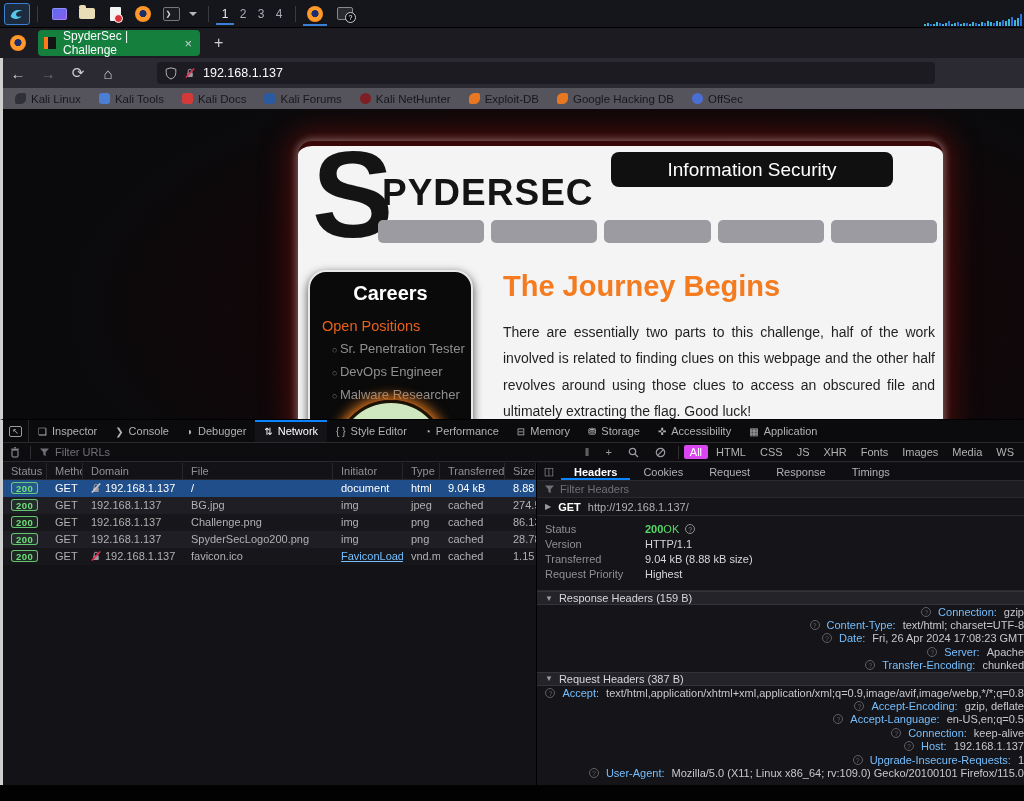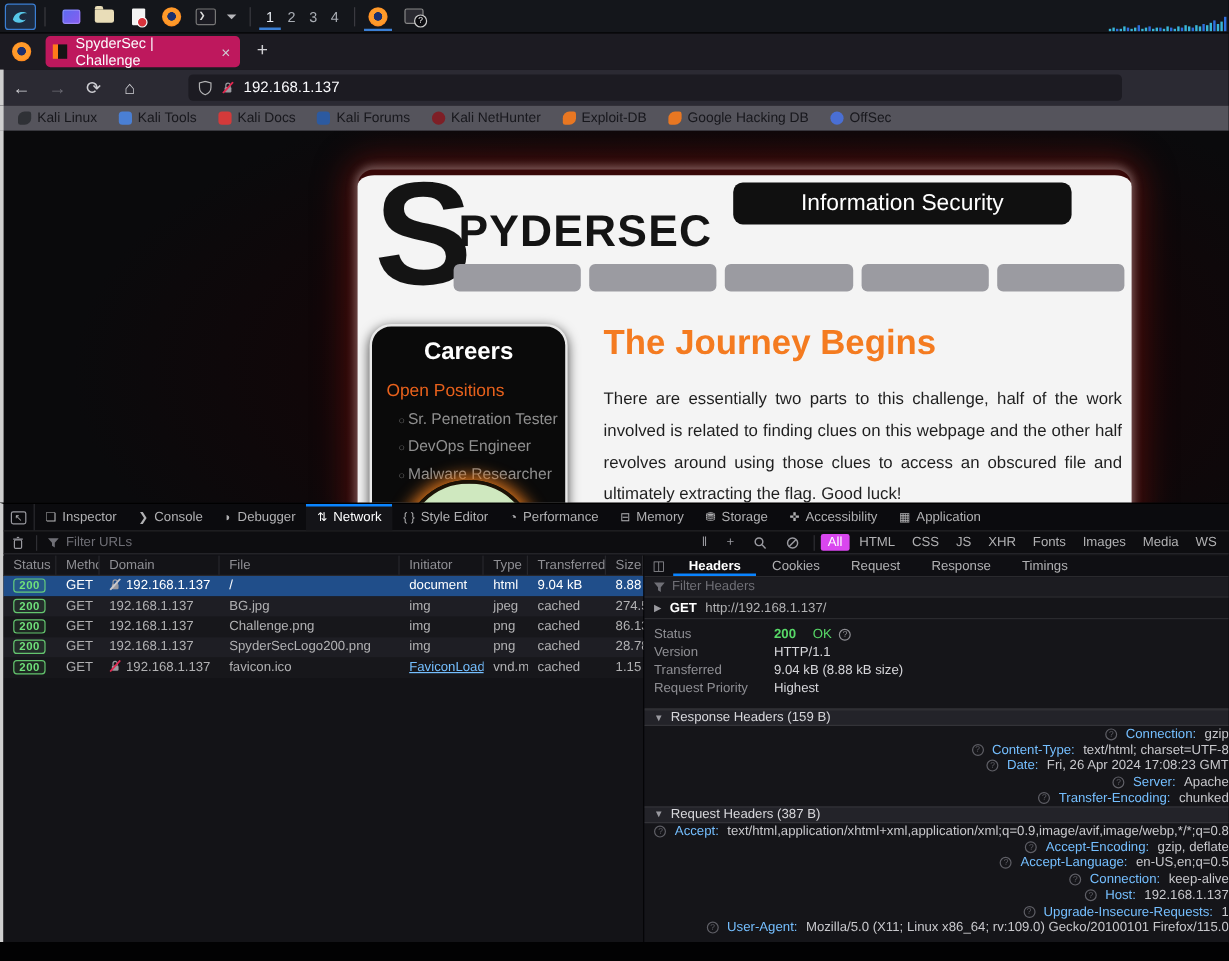--- a/index.html
+++ b/index.html
@@ -33,21 +33,21 @@
   .i-help { width:16px; height:13px; background:#2a2a31; border:1px solid #888; border-radius:2px; position:relative; }
   .i-help::after { content:"?"; position:absolute; right:-4px; bottom:-4px; width:9px; height:9px; border-radius:50%;
                    background:#0c0c10; border:1px solid #cfcfcf; color:#fff; font-size:7px; line-height:9px; text-align:center; }
   #monitor { margin-left:auto; margin-right:2px; height:100%; display:flex; align-items:flex-end; gap:1px; padding-bottom:1px; }
   #monitor i { display:block; width:2px; background:#39b6d8; }
   #monitor i:nth-child(3n) { background:#2f6fde; }
 
   
   #browser { position:absolute; top:28px; left:0; width:1024px; height:757px; }
   #tabbar { position:absolute; top:0; left:0; right:0; height:30px; background:#1c1b22; display:flex; align-items:center; }
-  .tab { margin-left:12px; width:162px; height:26px; background:#be185d; border-radius:4px; display:flex;
+  .tab { margin-left:12px; width:162px; height:26px; background:#15803d; border-radius:4px; display:flex;
          align-items:center; padding:0 6px; color:#fbfbfe; font-size:12px; }
   .fav { width:12px; height:12px; background:linear-gradient(90deg,#ff7a1a 0 35%, #141414 35% 100%); margin-right:7px; flex:none; }
   .tab-close { margin-left:auto; color:#cfcfd4; font-size:13px; padding:0 2px; }
   .newtab { color:#d0d0d4; font-size:16px; margin-left:14px; }
   #navbar { position:absolute; top:30px; left:0; right:0; height:30px; background:#2b2a33;
             border-left:3px solid #cfcfcf; display:flex; align-items:center; }
   .nav-ico { color:#cfcfd4; font-size:15px; width:30px; text-align:center; }
   .nav-ico.dim { color:#6c6b74; }
   #urlbar { margin-left:34px; width:778px; height:22px; background:#1c1b22; border-radius:4px;
             display:flex; align-items:center; padding:0 8px; }
@@ -125,21 +125,21 @@
                 display:flex; align-items:center; gap:6px; padding-left:8px; }
   #get-row { height:18px; display:flex; align-items:center; gap:7px; padding-left:8px; border-bottom:1px solid #2a2a2e; }
   #get-row .tri { color:#9a9aa0; font-size:8px; }
   #get-row .m { color:#fff; font-weight:bold; }
   #get-row .u { color:#b1b1b3; }
   #summary { padding:6px 0 8px 8px; border-bottom:1px solid #2a2a2e; }
   .srow { display:flex; line-height:15px; }
   .srow .lbl { width:100px; color:#8f8f94; flex:none; }
   .srow .val { color:#d7d7db; }
   .code { color:#58d968; font-weight:bold; }
-  .okt { color:#58d968; margin-left:14px; }
+  .okt { color:#58d968; margin-left:0; }
   .qm { display:inline-block; width:10px; height:10px; border:1px solid #8f8f94; border-radius:50%;
         font-size:7px; line-height:10px; text-align:center; color:#8f8f94; margin-left:6px; vertical-align:1px; }
   .sect { height:14px; background:#232329; border-top:1px solid #333338; border-bottom:1px solid #333338;
           display:flex; align-items:center; gap:6px; padding-left:8px; color:#d7d7db; }
   .sect .tri { font-size:8px; color:#9a9aa0; }
   .hitem { display:flex; align-items:center; gap:7px; padding-left:8px; height:13.4px; white-space:nowrap; overflow:hidden;justify-content:flex-end; }
   .hq { width:10px; height:10px; border:1px solid #5f5f66; border-radius:50%; font-size:7px; line-height:10px;
         text-align:center; color:#5f5f66; flex:none; }
   .hn { color:#75bfff; }
   .hv { color:#c8c8cc; }

